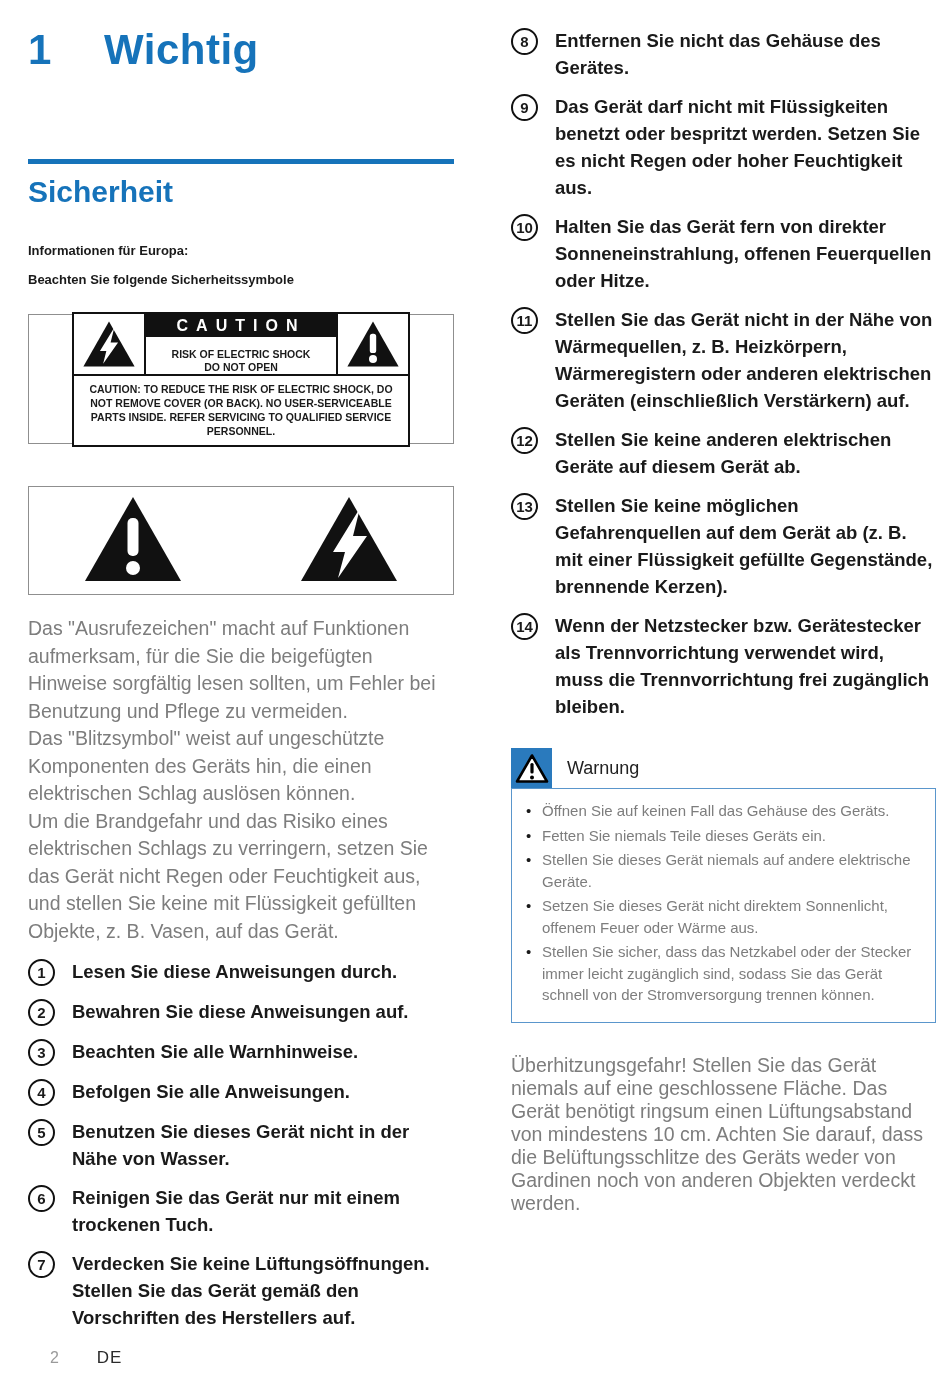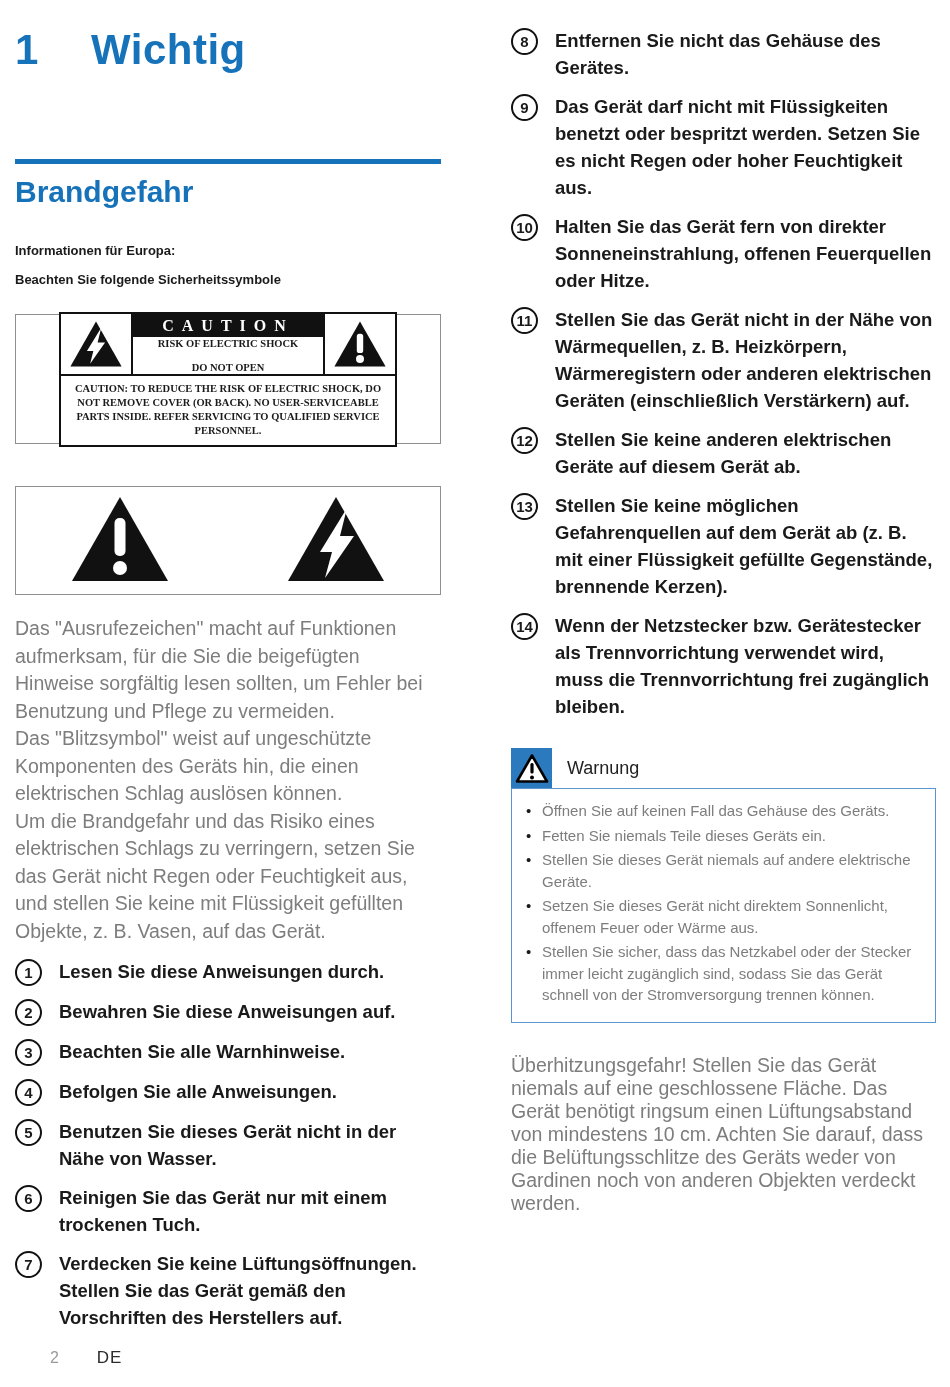--- a/index.html
+++ b/index.html
@@ -1,44 +1,44 @@
 <!DOCTYPE html>
 <html><head>
 <meta charset="utf-8">
 <style>
   html,body { margin:0; padding:0; background:#fff; }
   .page {
     position:relative; width:950px; height:1387px; background:#ffffff;
     font-family:"Liberation Sans", sans-serif; color:#1a1a1a; overflow:hidden;
   }
-  .col-left  { position:absolute; left:15px;  top:0; width:426px; }
+  .col-left  { position:absolute; left:28px;  top:0; width:426px; }
   .col-right { position:absolute; left:511px; top:0; width:425px; }
 
   
   .chapter-title { margin:0; padding-top:25px; font-size:42px; font-weight:bold;
                    color:#1673ba; letter-spacing:0.5px; line-height:50px; }
   .chapter-title .chapter-num { display:inline-block; width:76px; }
   .section-rule { margin-top:84px; height:5px; background:#1673ba; width:100%; }
   .section-title { margin:10px 0 0 0; font-size:30px; font-weight:bold;
                    color:#1673ba; line-height:36px; }
 
   .intro { margin-top:26px; font-size:13px; font-weight:bold; line-height:29px; color:#1a1a1a; }
 
   
   .figure-box { margin-top:20px; border:1px solid #8f8f8f; background:#fff;
                 display:flex; align-items:center; justify-content:center; }
-  .caution-figure { height:128px;font-family:Liberation Serif, serif; }
+  .caution-figure { height:128px; }
   .caution-label { width:334px; border:2px solid #111; background:#fff; }
   .caution-top { display:flex; border-bottom:2px solid #111; height:60px; }
   .caution-cell-tri { width:70px; display:flex; align-items:center; justify-content:center; }
   .caution-cell-mid { flex:1; border-left:2px solid #111; border-right:2px solid #111;
                       display:flex; flex-direction:column; }
   .caution-bar { background:#111; color:#fff; text-align:center; font-weight:bold;
                  font-size:16px; letter-spacing:8px; line-height:23px; }
-  .caution-sub { flex:1; display:flex; flex-direction:column; justify-content:space-between;
+  .caution-sub { flex:1; display:flex; flex-direction:column; justify-content:flex-end;
                  font-size:10.5px; font-weight:bold; text-align:center; line-height:13px; }
   .caution-bottom { padding:6px 10px 7px 10px; font-size:10.5px; font-weight:bold;
                     text-align:center; line-height:14px; }
 
   
   .symbols-figure { height:107px; margin-top:42px; gap:112px; }
 
   
   .body-text { margin-top:20px; font-size:19.5px; line-height:27.5px; color:#7d7d7d; }
   .body-text div { margin:0; }
@@ -78,21 +78,21 @@
 
 <div class="page">
 
   <div class="col-left">
 
     <h1 class="chapter-title">
       <span class="chapter-num">1</span><span>Wichtig</span>
     </h1>
 
     <div class="section-rule"></div>
-    <h2 class="section-title">Brandgefahr</h2>
+    <h2 class="section-title">Sicherheit</h2>
 
     <div class="intro">
       <div>Informationen für Europa:</div>
       <div>Beachten Sie folgende Sicherheitssymbole</div>
     </div>
 
     <div class="figure-box caution-figure">
       <div class="caution-label">
         <div class="caution-top">
           <div class="caution-cell-tri">

